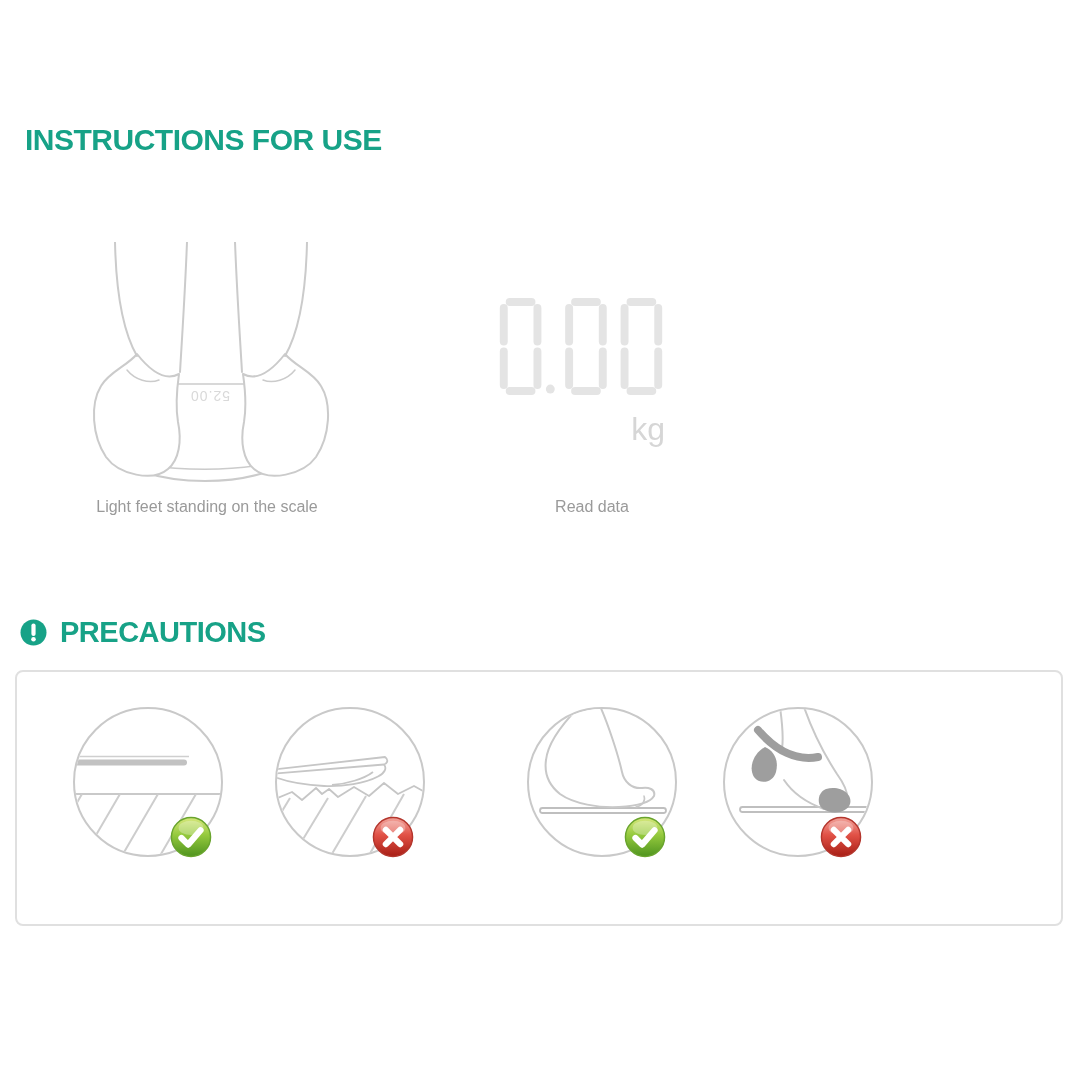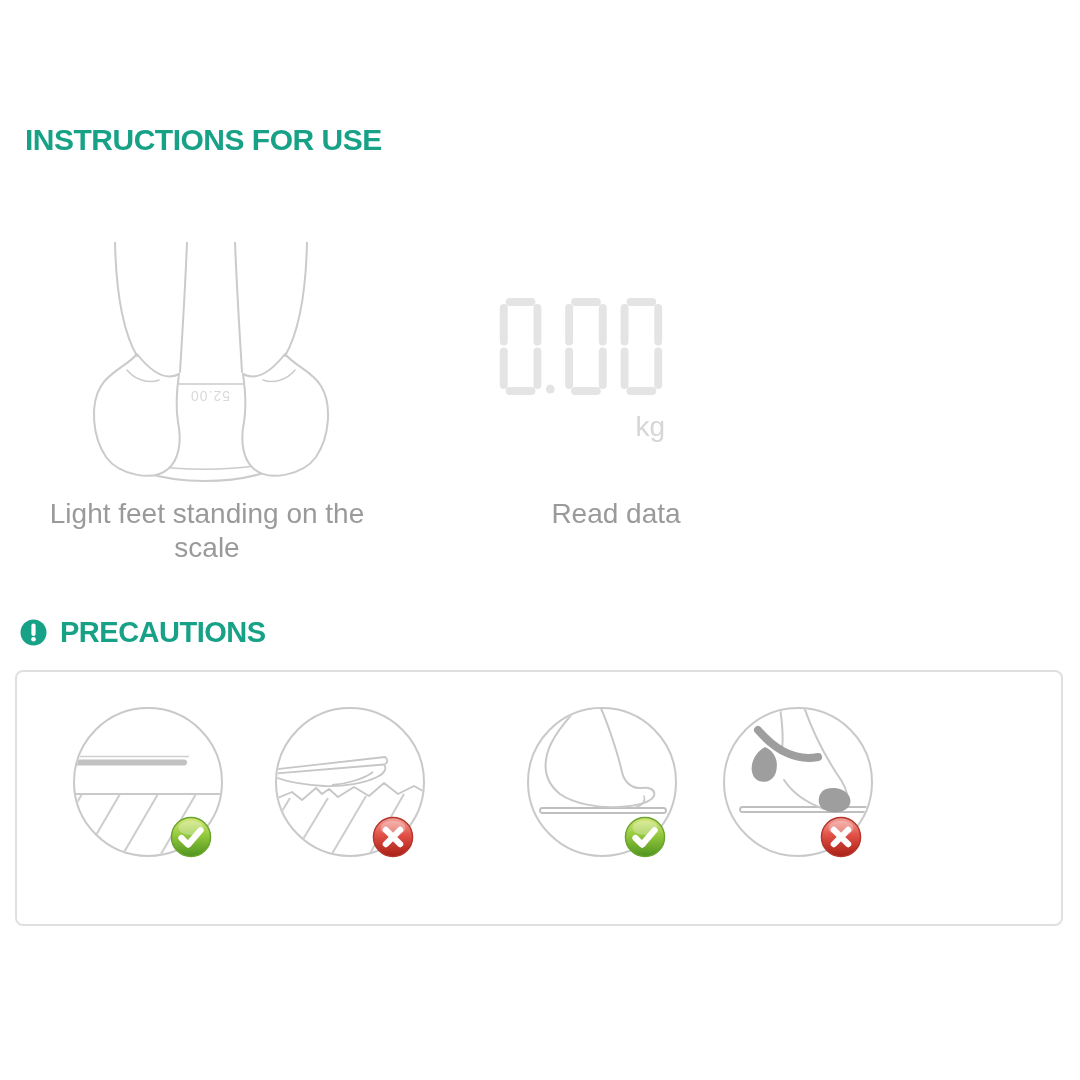--- a/index.html
+++ b/index.html
@@ -6,24 +6,24 @@
   .canvas{
     position:relative;width:1080px;height:975px;background:#fff;overflow:hidden;
     font-family:"Liberation Sans", sans-serif;
   }
   .h-title{
     position:absolute;left:25px;top:123px;margin:0;
     font-size:30px;font-weight:bold;letter-spacing:-0.5px;color:var(--accent,#17a287);
   }
   .step-stand{position:absolute;left:75px;top:242px;width:260px;height:250px;}
   .step-read{position:absolute;left:497px;top:297px;width:168px;}
-  .kg-label{margin-top:13px;text-align:right;font-size:28px;color:#d6d6d6;line-height:1;}
-  .caption{position:absolute;top:497px;font-size:28px;color:#9a9a9a;text-align:center;line-height:1.2;}
+  .kg-label{margin-top:13px;text-align:right;font-size:32px;color:#d6d6d6;line-height:1;}
+  .caption{position:absolute;top:497px;font-size:16px;color:#9a9a9a;text-align:center;line-height:1.2;}
   .caption-1{left:25px;width:364px;}
-  .caption-2{left:516px;width:200px;}
+  .caption-2{left:492px;width:200px;}
   .prec-header{position:absolute;left:20px;top:616px;height:32px;display:flex;align-items:center;}
   .prec-header .exc{width:27px;height:27px;flex:0 0 auto;}
   .h-prec{margin:0 11px 0 13px;font-size:29px;font-weight:bold;letter-spacing:-0.5px;color:var(--accent,#17a287);}
   .prec-box{
     position:absolute;left:15px;top:670px;width:1048px;height:256px;
     border:2px solid #e0e0e0;border-radius:8px;box-sizing:border-box;background:#fff;
   }
   .prec-fig{position:absolute;top:704px;width:156px;height:156px;}
   .prec-fig .circle-svg{position:absolute;left:0;top:0;width:156px;height:156px;}
   .prec-fig .badge-slot{position:absolute;left:100px;top:112px;width:42px;height:42px;}

